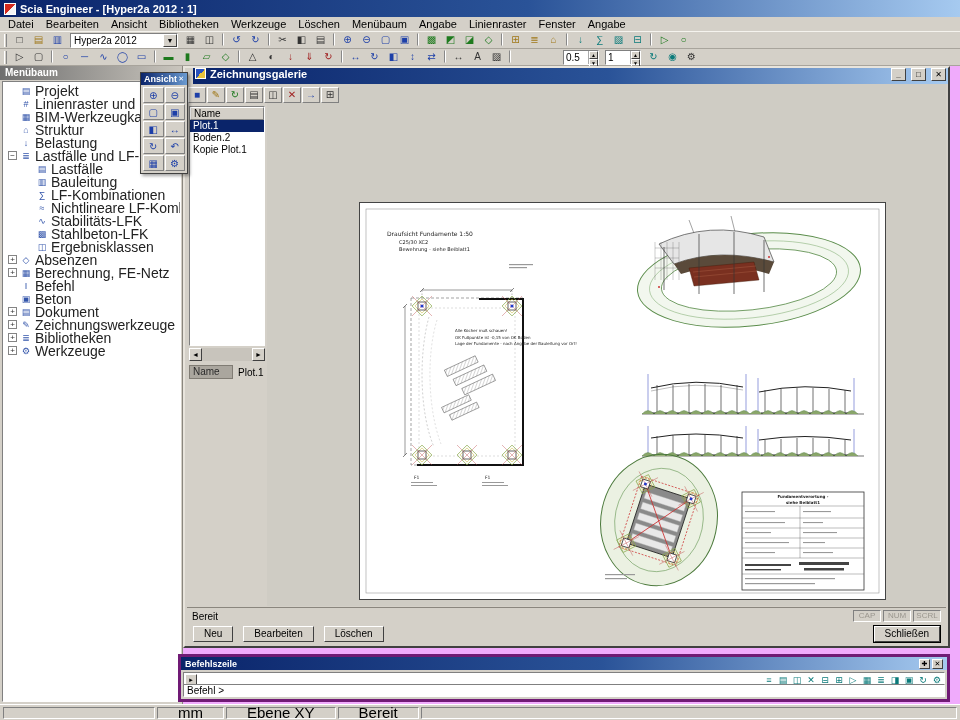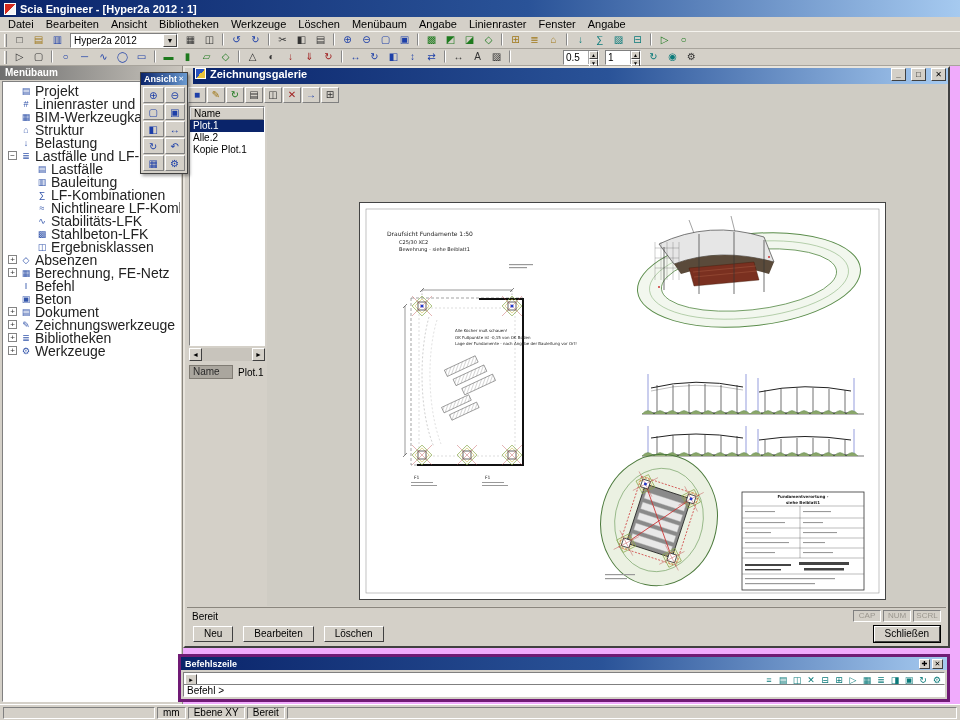--- a/index.html
+++ b/index.html
@@ -78,21 +78,21 @@
 .cmd-titlebar .ct{flex:1}
 .cmd-tbtn{width:11px;height:10px;background:#d4d0c8;border:1px solid;border-color:#fff #404040 #404040 #fff;color:#000;font-size:7px;line-height:8px;text-align:center;margin-left:2px}
 .cmd-body{position:absolute;left:2px;right:2px;top:15px;height:15px;background:#fff;border:1px solid;border-color:#808080 #fff #fff #808080;display:flex;align-items:center}
 .cmd-left-btn{width:12px;height:12px;margin-left:1px;background:#d4d0c8;border:1px solid;border-color:#fff #404040 #404040 #fff;font-size:7px;line-height:10px;text-align:center}
 .cmd-fill{flex:1}
 .cmd-icon{width:14px;height:12px;font-size:9px;line-height:12px;text-align:center;color:#0a7a7a}
 .cmd-input{position:absolute;left:2px;right:2px;bottom:2px;height:13px;background:#fff;border:1px solid;border-color:#808080 #fff #fff #808080;font-size:10px;display:flex;align-items:flex-end;padding:0 3px}
 
 
 .statusbar{position:absolute;left:0;top:704px;width:960px;height:16px;background:#d4d0c8;display:flex;gap:2px;align-items:center;padding:1px 3px;border-top:1px solid #fff}
-.sb-cell{height:12px;border:1px solid;border-color:#808080 #fff #fff #808080;font-size:10px;line-height:10px;padding:0 5px;white-space:nowrap}
+.sb-cell{height:12px;border:1px solid;border-color:#808080 #fff #fff #808080;font-size:15px;line-height:10px;padding:0 20px;white-space:nowrap}
 .sb-first{width:152px}
 .sb-last{flex:1}
 
 
 svg text{font-family:"DejaVu Sans",sans-serif;fill:#222}
 .t6{font-size:6px}.t5{font-size:5px}.t45{font-size:4.5px}.t4{font-size:4px}.tb{font-weight:bold}
 </style>
 </head>
 <body>
 
@@ -471,21 +471,21 @@
         </span>
         <span class="tbtn c-k">
           <i>⊞</i>
         </span>
     </div>
 
     <div class="glist">
       <div class="glist-header">Name</div>
       <div>
         <div class="glist-item selected">Plot.1</div>
-          <div class="glist-item">Alle.2</div>
+          <div class="glist-item">Boden.2</div>
           <div class="glist-item">Kopie Plot.1</div>
       </div>
     </div>
 
     <div class="hscroll">
       <span class="scroll-btn">◄</span>
       <span class="scroll-btn">►</span>
     </div>
 
     <div class="name-row">

